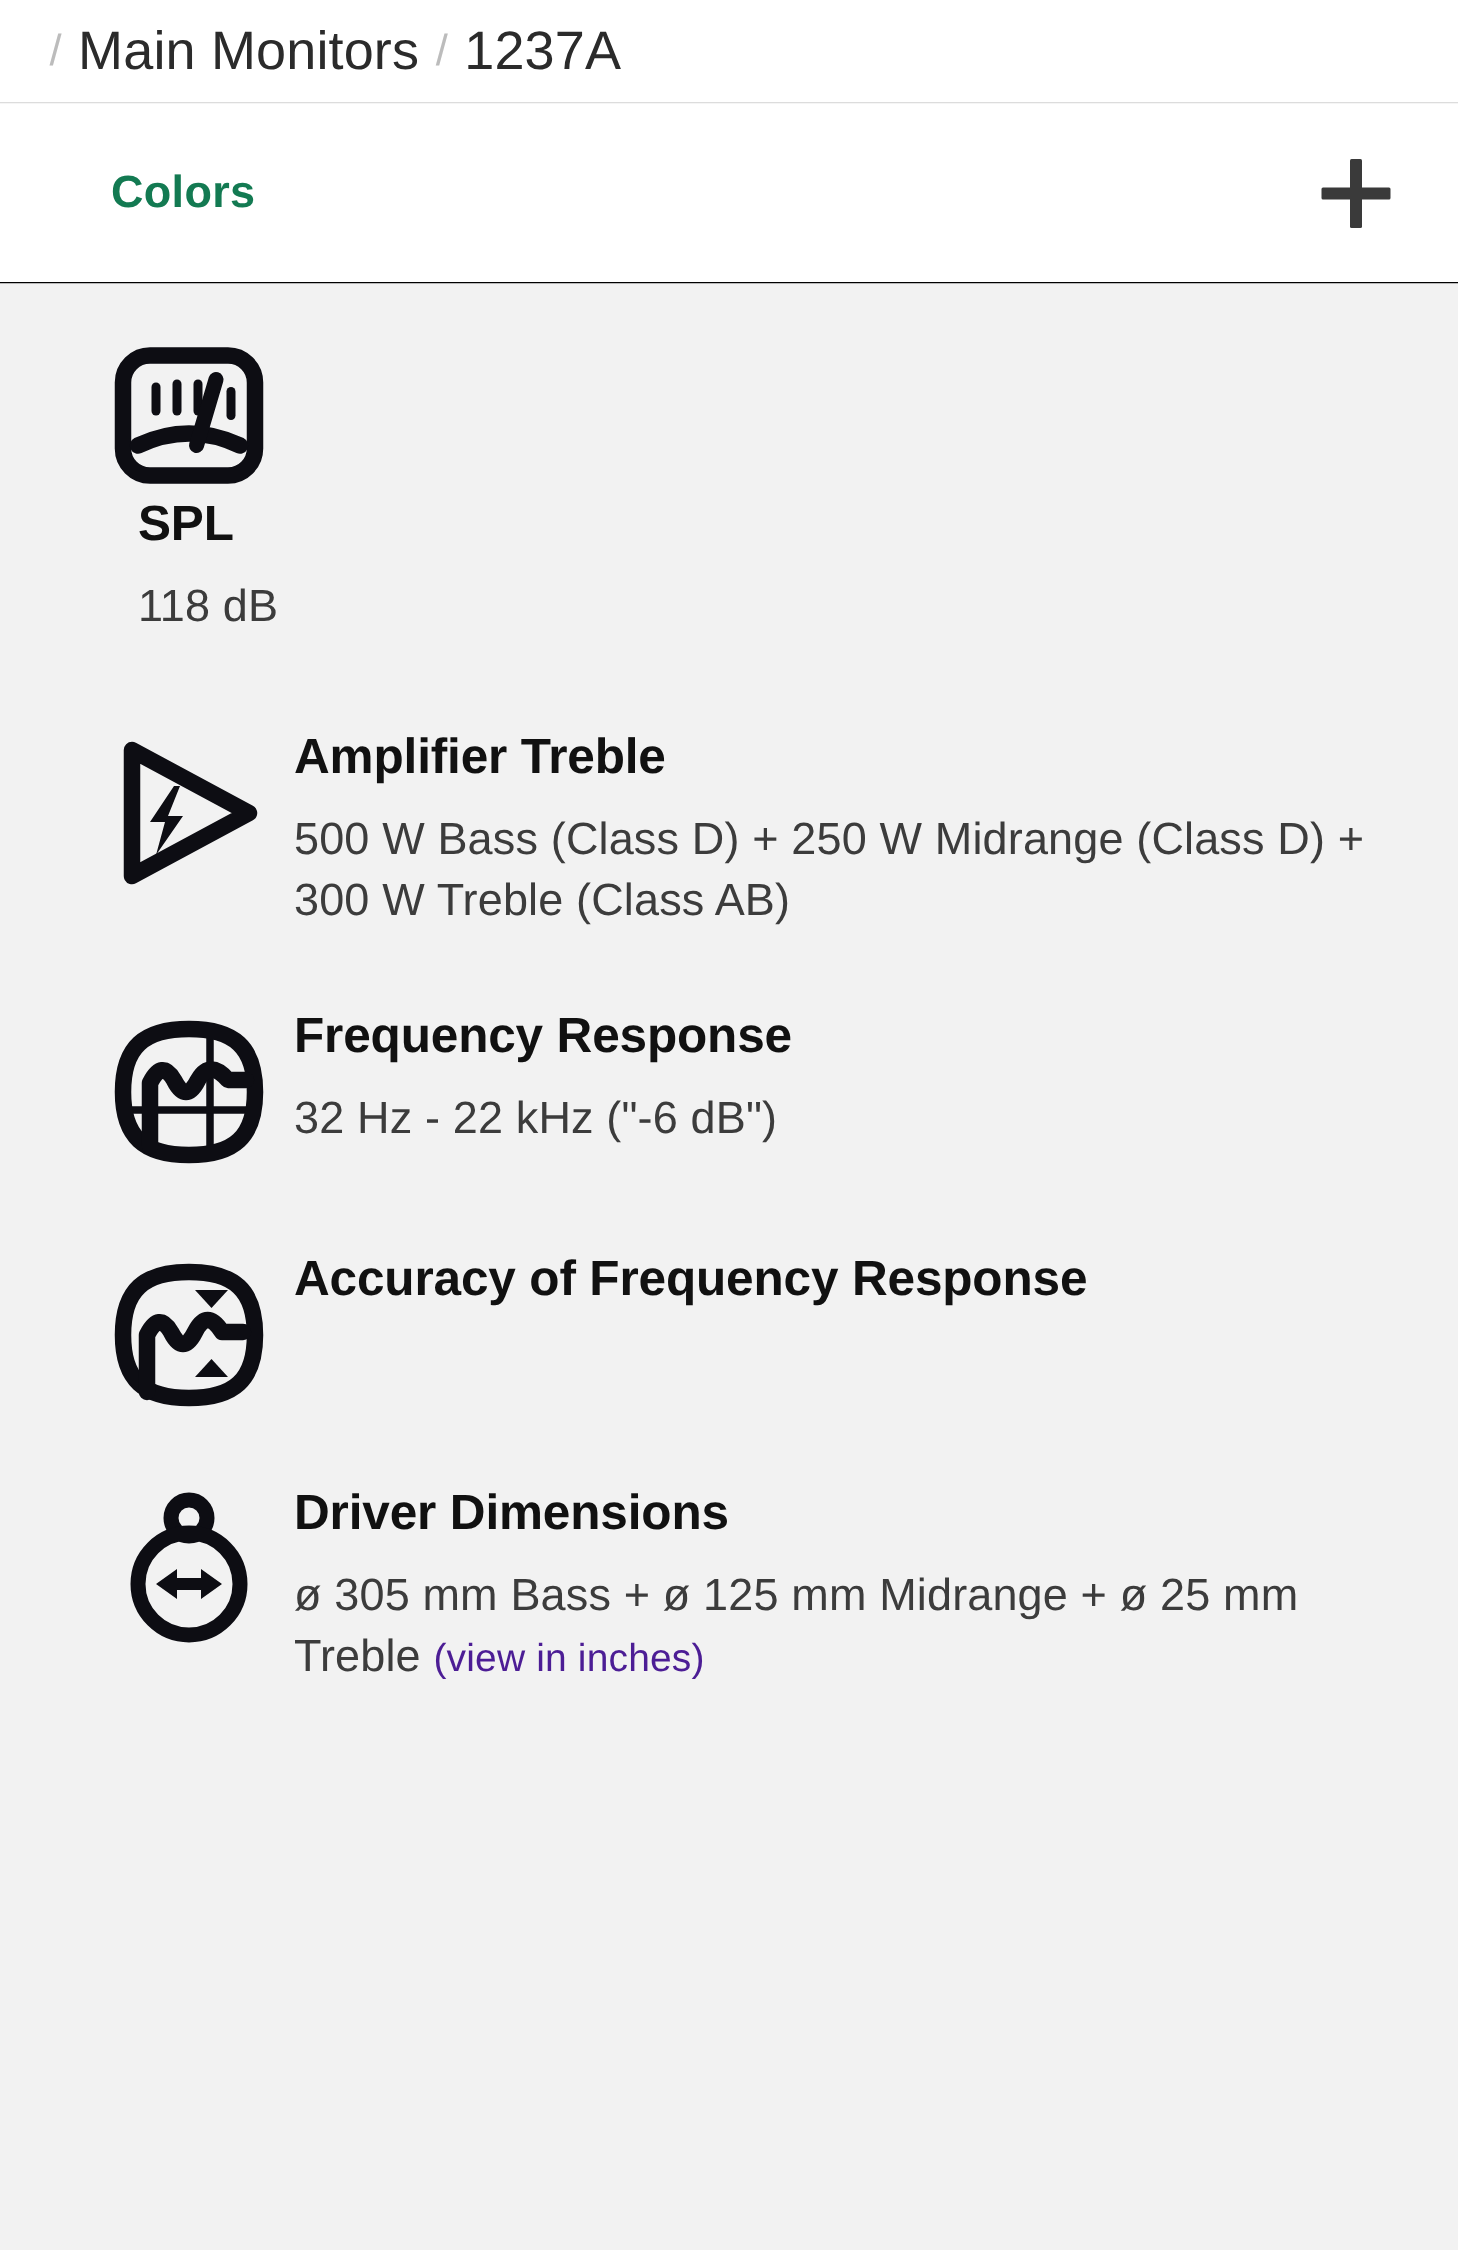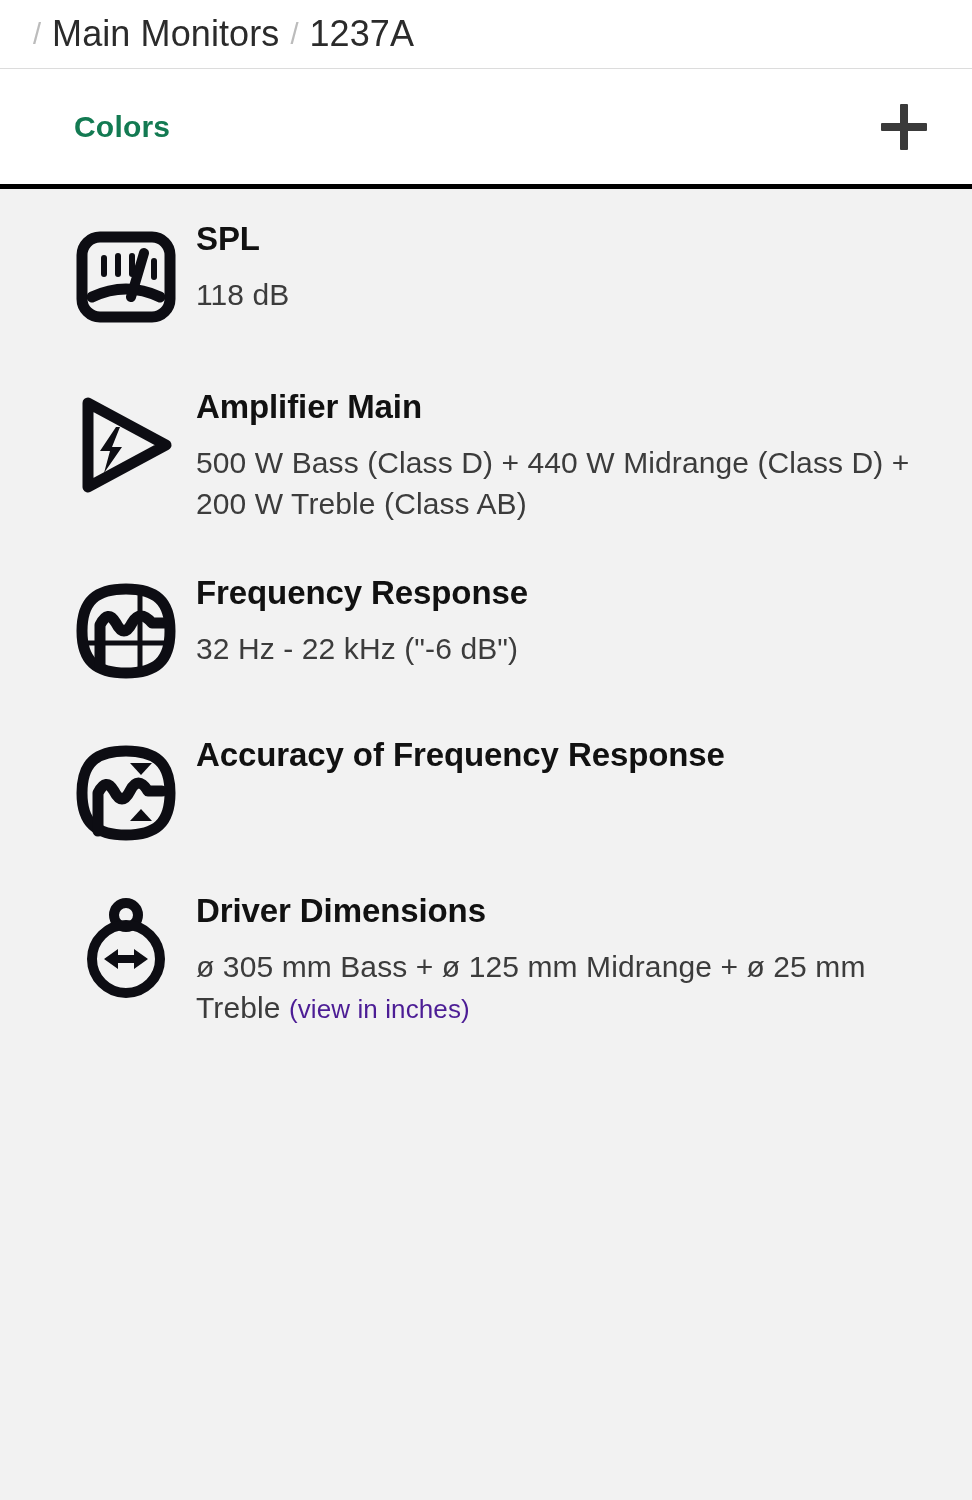--- a/index.html
+++ b/index.html
@@ -42,21 +42,21 @@
   }
 
   
   .accordion-row {
     height: 120px;
     background: #ffffff;
     display: flex;
     align-items: center;
     justify-content: space-between;
     padding: 0 41px 0 74px;
-    border-bottom: 5px solid #000000;
+    border-bottom: 1px solid #000000;
   }
   .accordion-title {
     color: #137a52;
     font-size: 30px;
     font-weight: 700;
     letter-spacing: 0.2px;
   }
   .plus-btn {
     width: 54px;
     height: 54px;
@@ -121,21 +121,21 @@
     color: #3c3c3c;
     line-height: 1.36;
     letter-spacing: 0.1px;
   }
   .spec-note {
     font-size: 26px;
     color: #4c1d95;
   }
 
   
-  .row-spl      { margin-bottom: 58px; }
+  .row-spl      { margin-bottom: 58px; flex-direction: column; }
   .row-amp      { margin-bottom: 48px; }
   .row-freq     { margin-bottom: 52px; }
   .row-acc      { margin-bottom: 46px; }
   .row-driver   { margin-bottom: 44px; }
   .row-dims     { margin-bottom: 0; }
 </style>
 </head>
 <body>
 
 <div class="breadcrumb-bar">
@@ -171,22 +171,22 @@
   </div>
 
   <div class="spec-row row-amp">
     <div class="spec-icon">
       <svg width="104" height="104" viewBox="0 0 104 104" fill="none">
         <path d="M14 10 L92 52 L14 94 Z" stroke="#0d0d13" stroke-width="11" stroke-linejoin="round" fill="none"></path>
         <path d="M42 34 L26 58 L36 58 L30 80 L48 54 L38 54 L46 34 Z" fill="#0d0d13"></path>
       </svg>
     </div>
     <div class="spec-body">
-      <div class="spec-title">Amplifier Main</div>
-      <div class="spec-value">500 W Bass (Class D) + 440 W Midrange (Class D) + 200 W Treble (Class AB)</div>
+      <div class="spec-title">Amplifier Treble</div>
+      <div class="spec-value">500 W Bass (Class D) + 250 W Midrange (Class D) + 300 W Treble (Class AB)</div>
     </div>
   </div>
 
   <div class="spec-row row-freq">
     <div class="spec-icon">
       <svg width="104" height="104" viewBox="0 0 104 104" fill="none">
         <line x1="66" y1="14" x2="66" y2="92" stroke="#0d0d13" stroke-width="5"></line>
         <line x1="12" y1="64" x2="94" y2="64" stroke="#0d0d13" stroke-width="5"></line>
         <path d="M8 52 C8 22 22 10 52 10 C82 10 96 22 96 52 C96 82 82 94 52 94 C22 94 8 82 8 52 Z" stroke="#0d0d13" stroke-width="11" fill="none"></path>
         <path d="M26 88 L26 46 Q34 30 42 44 Q50 60 58 44 Q66 30 78 44 L90 44" stroke="#0d0d13" stroke-width="11" fill="none" stroke-linejoin="round" stroke-linecap="round"></path>

